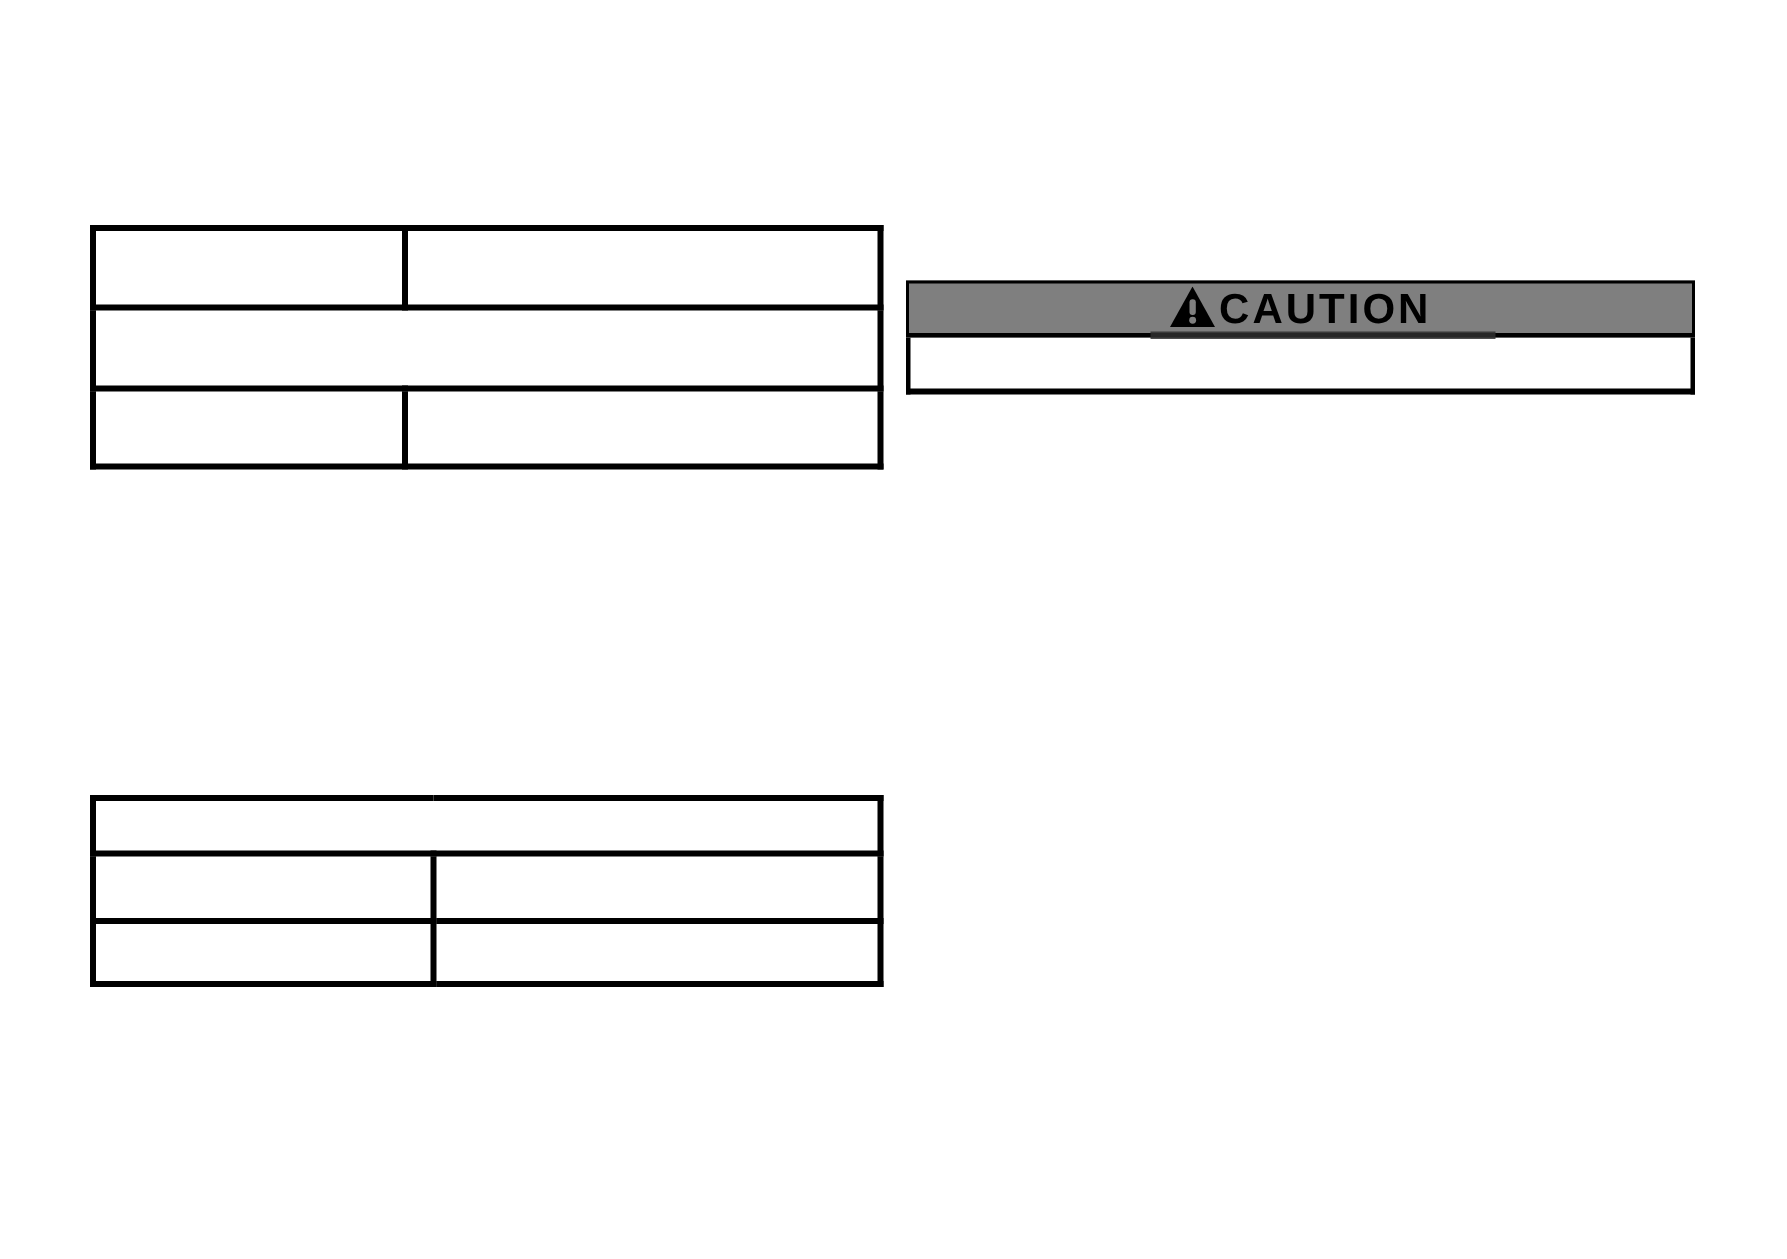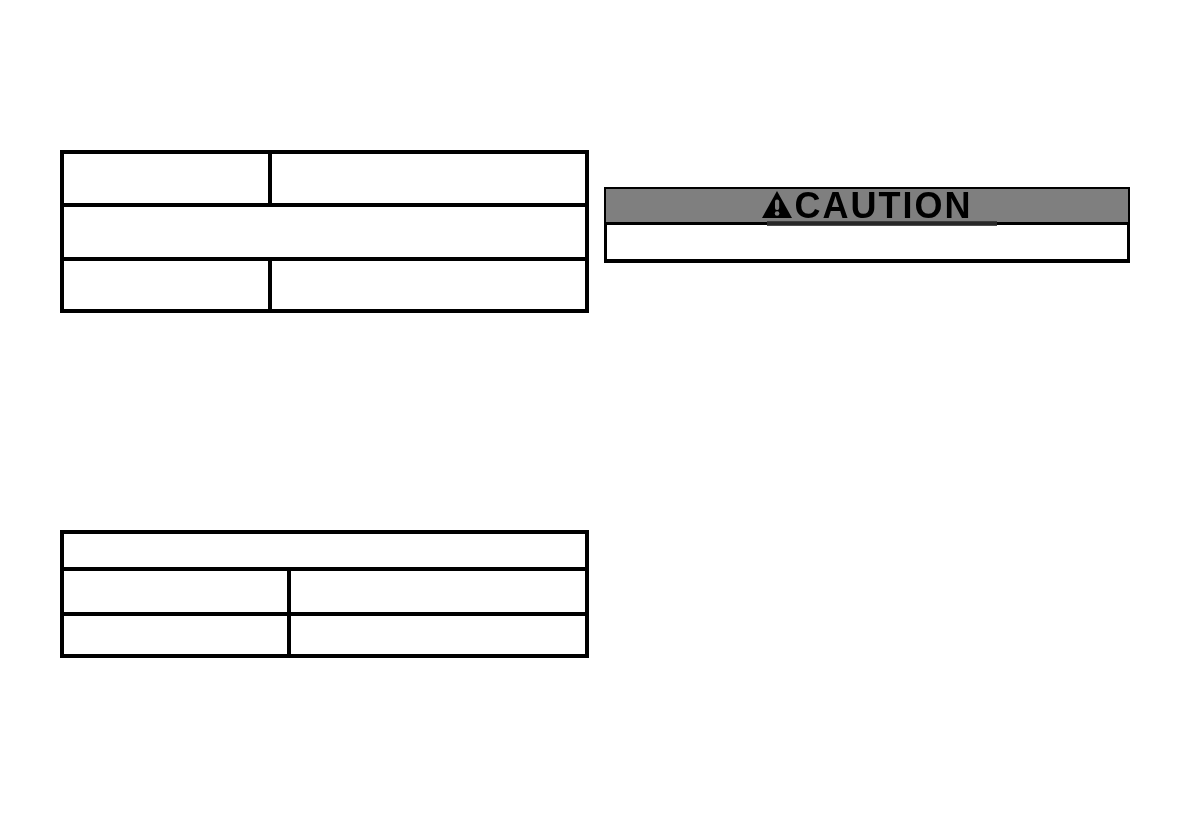--- a/index.html
+++ b/index.html
@@ -60,21 +60,21 @@
     border-bottom: 3px solid #000000;
     display: flex;
     align-items: center;
     justify-content: center;
   }
   .caution-title {
     display: flex;
     align-items: center;
     gap: 3px;
     font-weight: bold;
-    font-size: 36px;
+    font-size: 28px;
     line-height: 1;
     letter-spacing: 2px;
     color: #000000;
     position: relative;
     z-index: 2;
   }
   .caution-title .tri {
     display: inline-flex;
     margin-top: -2px;
   }

